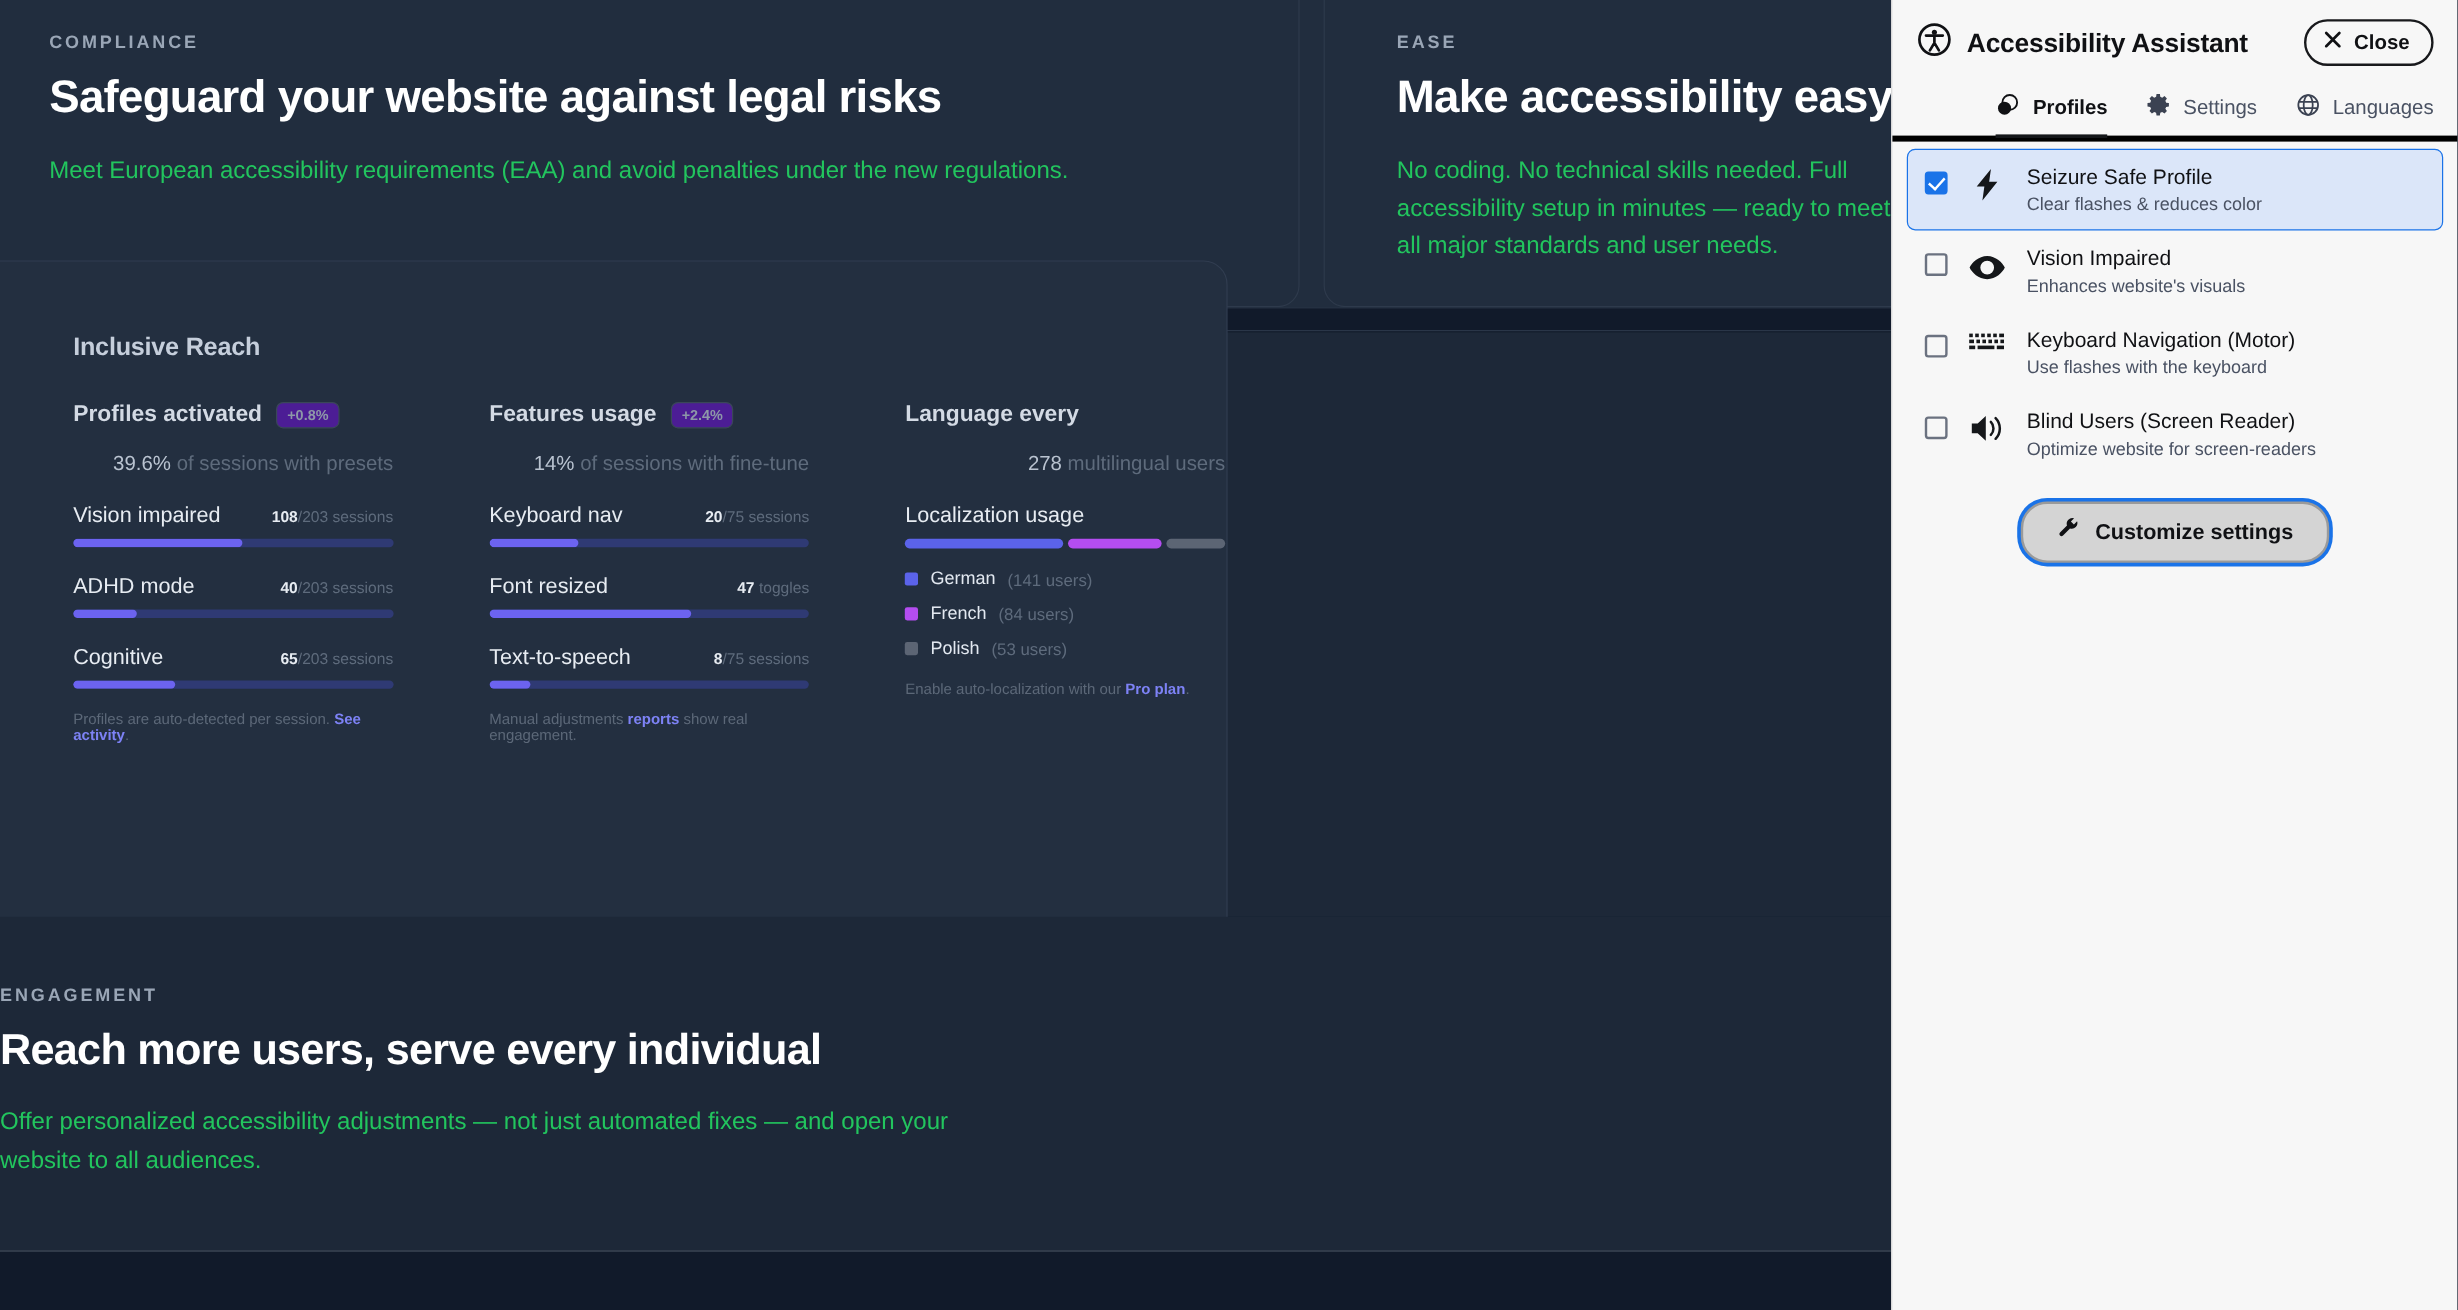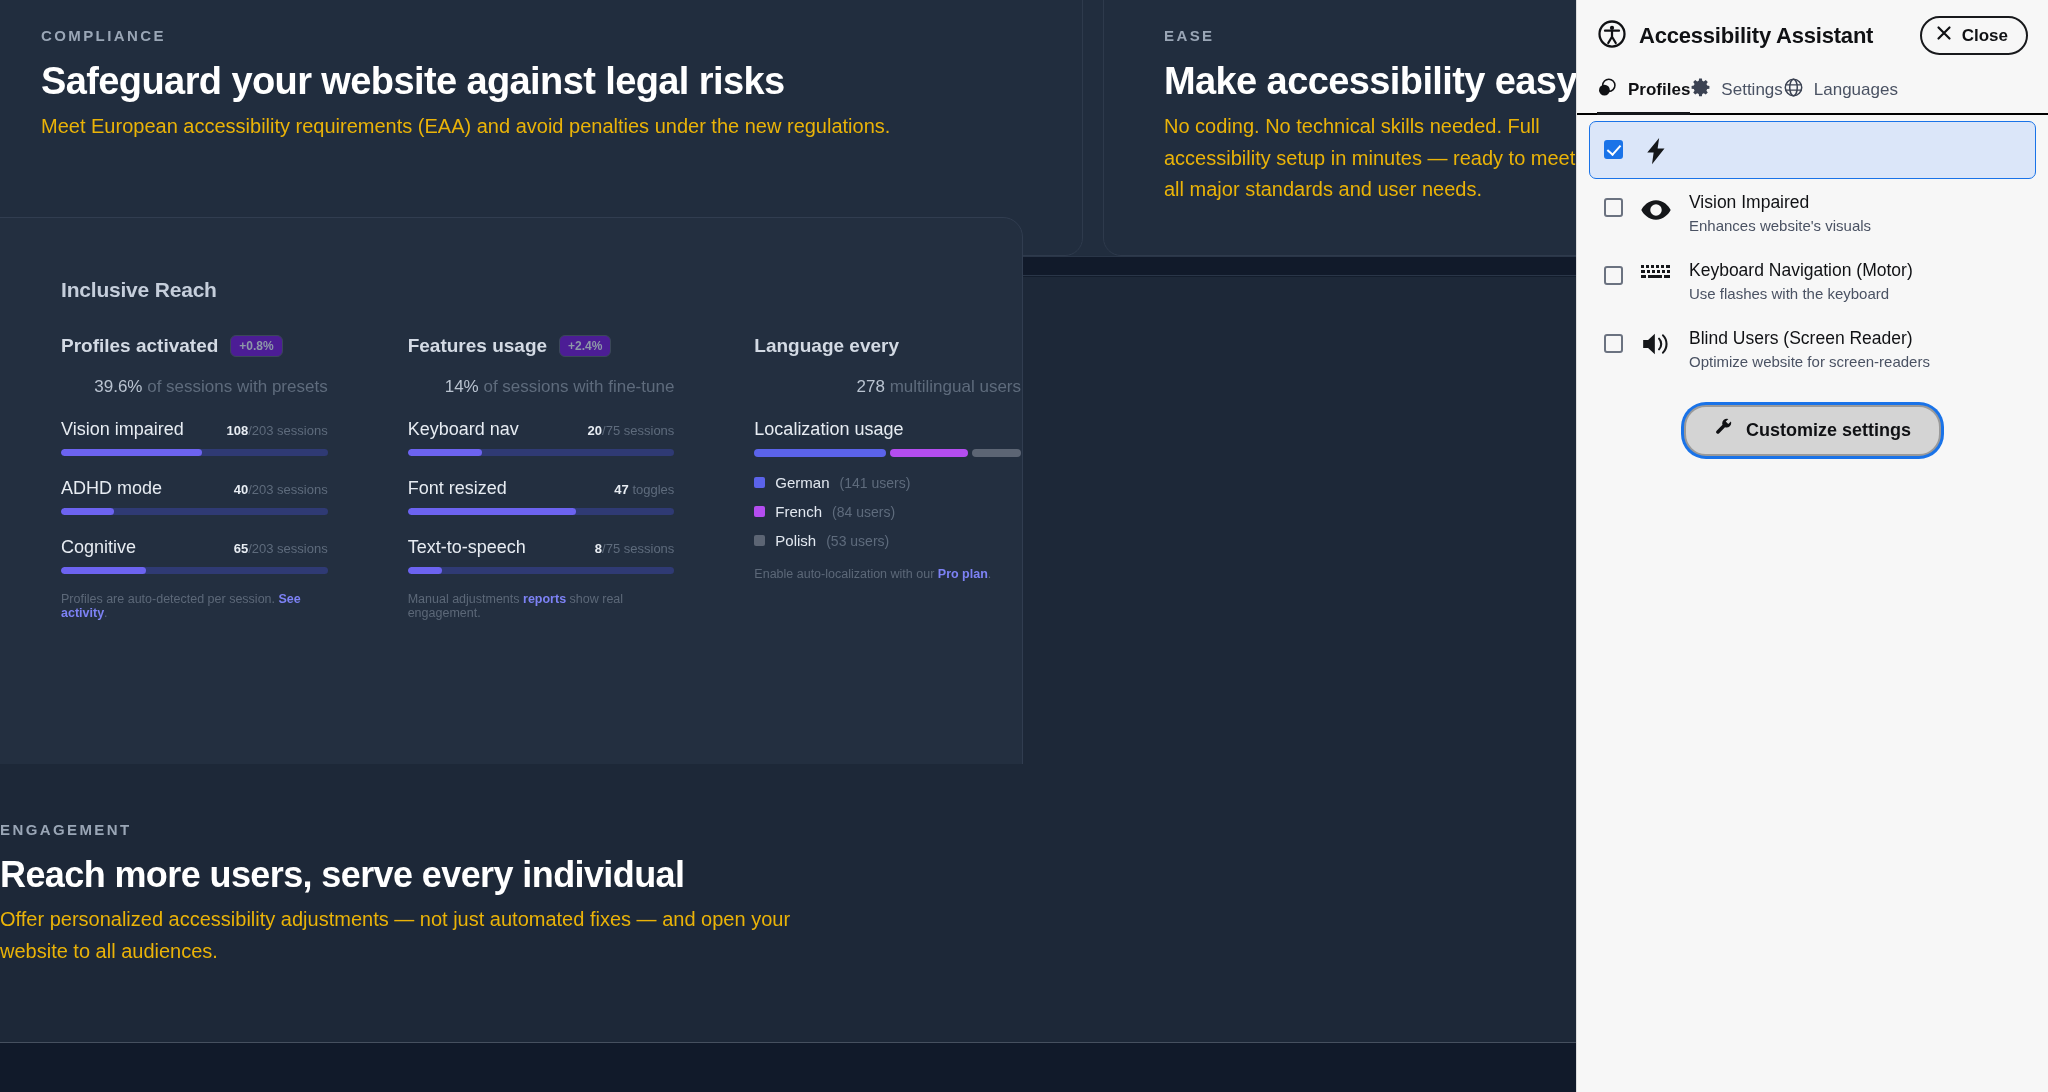--- a/index.html
+++ b/index.html
@@ -34,21 +34,21 @@
 
   .eyebrow {
     font-size: 15px; letter-spacing: 2.4px; font-weight: 700;
     color: #9aa6b6; text-transform: uppercase;
   }
   .hero-title {
     font-size: 38px; font-weight: 700; color: #ffffff;
     letter-spacing: -0.6px; margin-top: 16px; white-space: nowrap;
   }
   .hero-sub {
-    font-size: 20px; color: #eab308; margin-top: 8px; line-height: 1.58;
+    font-size: 20px; color: #22c55e; margin-top: 24px; line-height: 1.58;
   }
   .hero-card .inner { padding: 66px 0 0 160px; }
   .hero-card.right .inner { padding: 66px 40px 0 60px; }
   .hero-card.right .hero-sub { width: 430px; white-space: normal; }
 
   
   .band-dark {
     position: absolute; left: 0; top: 256px; width: 1576px; height: 20px;
     background: #111a2a;
     border-top: 1px solid #2a3648;
@@ -152,24 +152,25 @@
   }
   .close-btn {
     display: flex; align-items: center; gap: 10px;
     border: 2px solid #18191c; border-radius: 22px;
     padding: 7px 18px 7px 14px; background: transparent;
     font-size: 17px; font-weight: 700; color: #101114;
     font-family: "Liberation Sans", sans-serif; cursor: pointer;
   }
 
   .tabs {
-    display: flex; align-items: flex-end; 
+    display: flex; align-items: flex-end; gap: 32px;
     padding: 22px 20px 0 20px;
-    border-bottom: 2px solid #000000;
+    border-bottom: 5px solid #000000;
     position: relative;
+    justify-content: flex-end;
   }
   .tab {
     display: flex; align-items: center; gap: 10px;
     padding-bottom: 9px; font-size: 17px; color: #4a5263; cursor: pointer;
     border-bottom: 3px solid transparent; margin-bottom: -2px;
   }
   .tab.active { color: #101114; font-weight: 700; border-bottom-color: #15171a; }
 
   .profiles { padding: 6px 12px 0 12px; }
   .profile {
@@ -401,20 +402,24 @@
       </div>
     </div>
 
   <div class="profiles" id="profiles">
       <div class="profile selected">
         <span class="cb"></span>
         <span class="p-icon">
           <svg width="30" height="30" viewBox="0 0 24 24" fill="#15171a">
             <path d="M14.5 1.5 5 13.2h5.1L8.8 22.5 18.8 10h-5.5z"></path>
           </svg>
+        </span>
+        <span class="p-text">
+          <span class="p-name" style="display:block">Seizure Safe Profile</span>
+          <span class="p-desc" style="display:block">Clear flashes &amp; reduces color</span>
         </span>
       </div>
       <div class="profile">
         <span class="cb"></span>
         <span class="p-icon">
           <svg width="32" height="32" viewBox="0 0 24 24" fill="#15171a">
             <path d="M12 4.7C6.6 4.7 2.3 9 1 12c1.3 3 5.6 7.3 11 7.3S21.7 15 23 12c-1.3-3-5.6-7.3-11-7.3zm0 3a4.3 4.3 0 1 1 0 8.6 4.3 4.3 0 0 1 0-8.6z"></path>
             <circle cx="13.3" cy="10.8" r="2.1" fill="#f7f7f7"></circle>
           </svg>
         </span>

